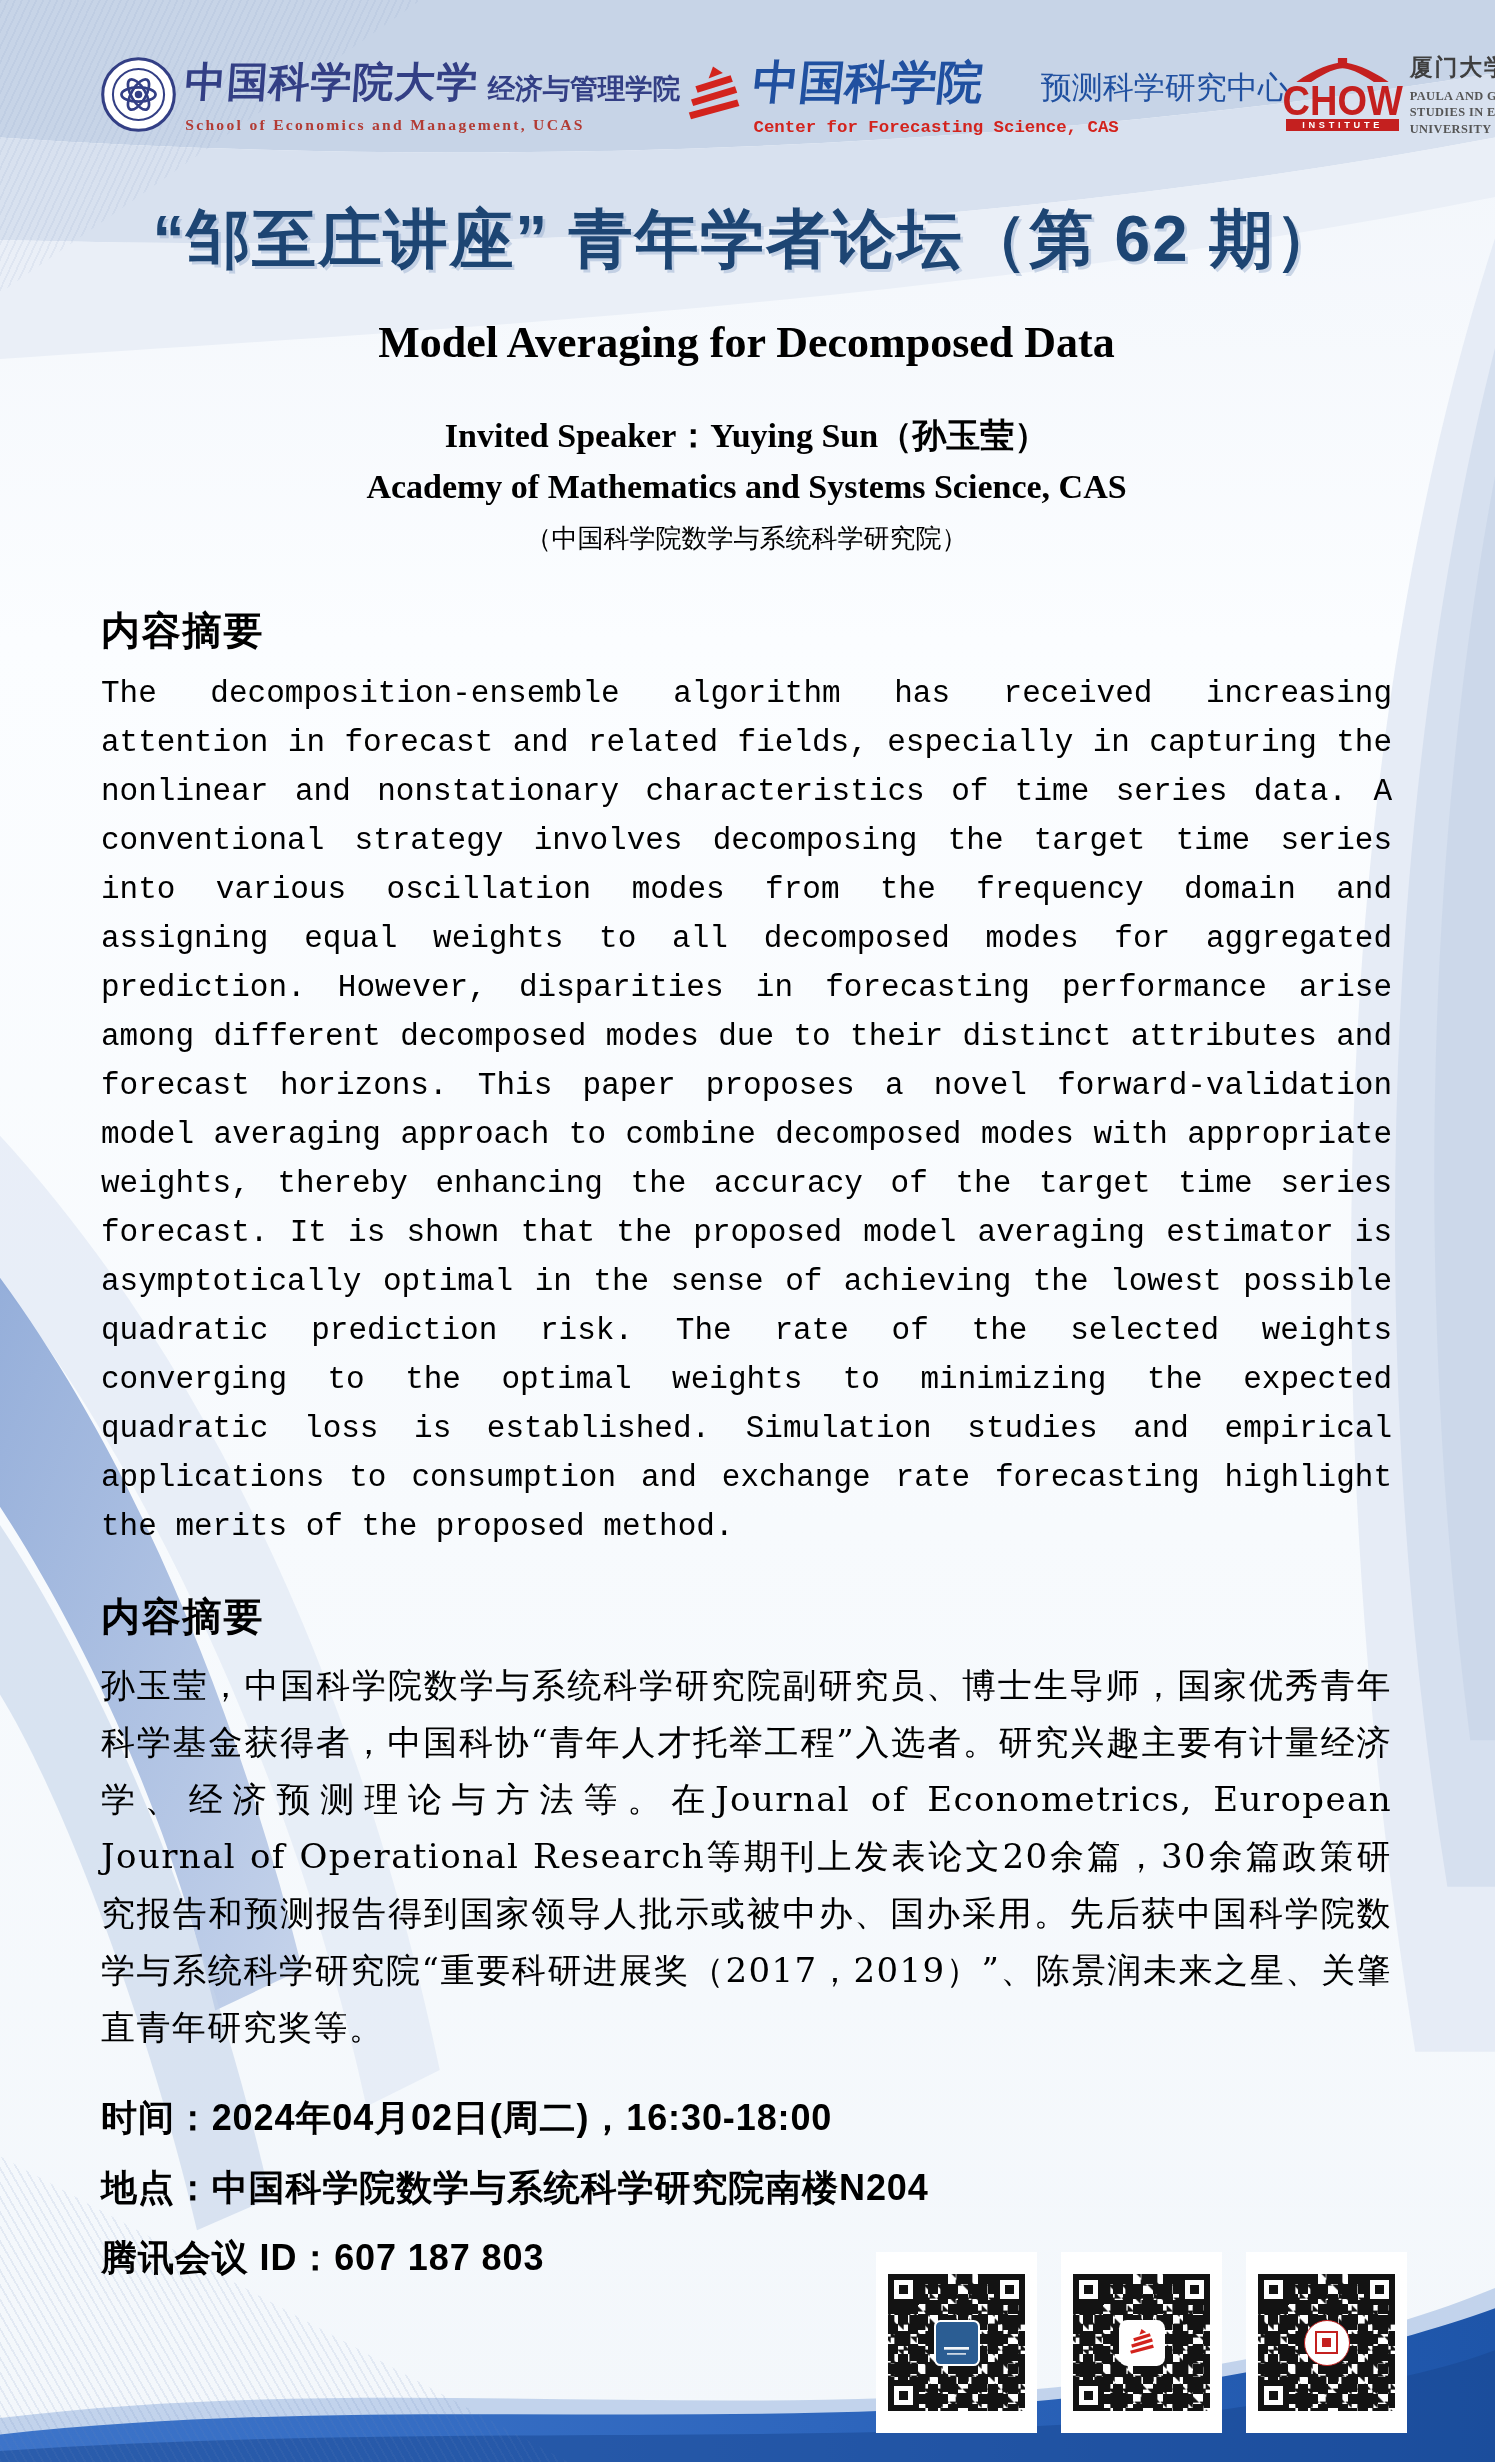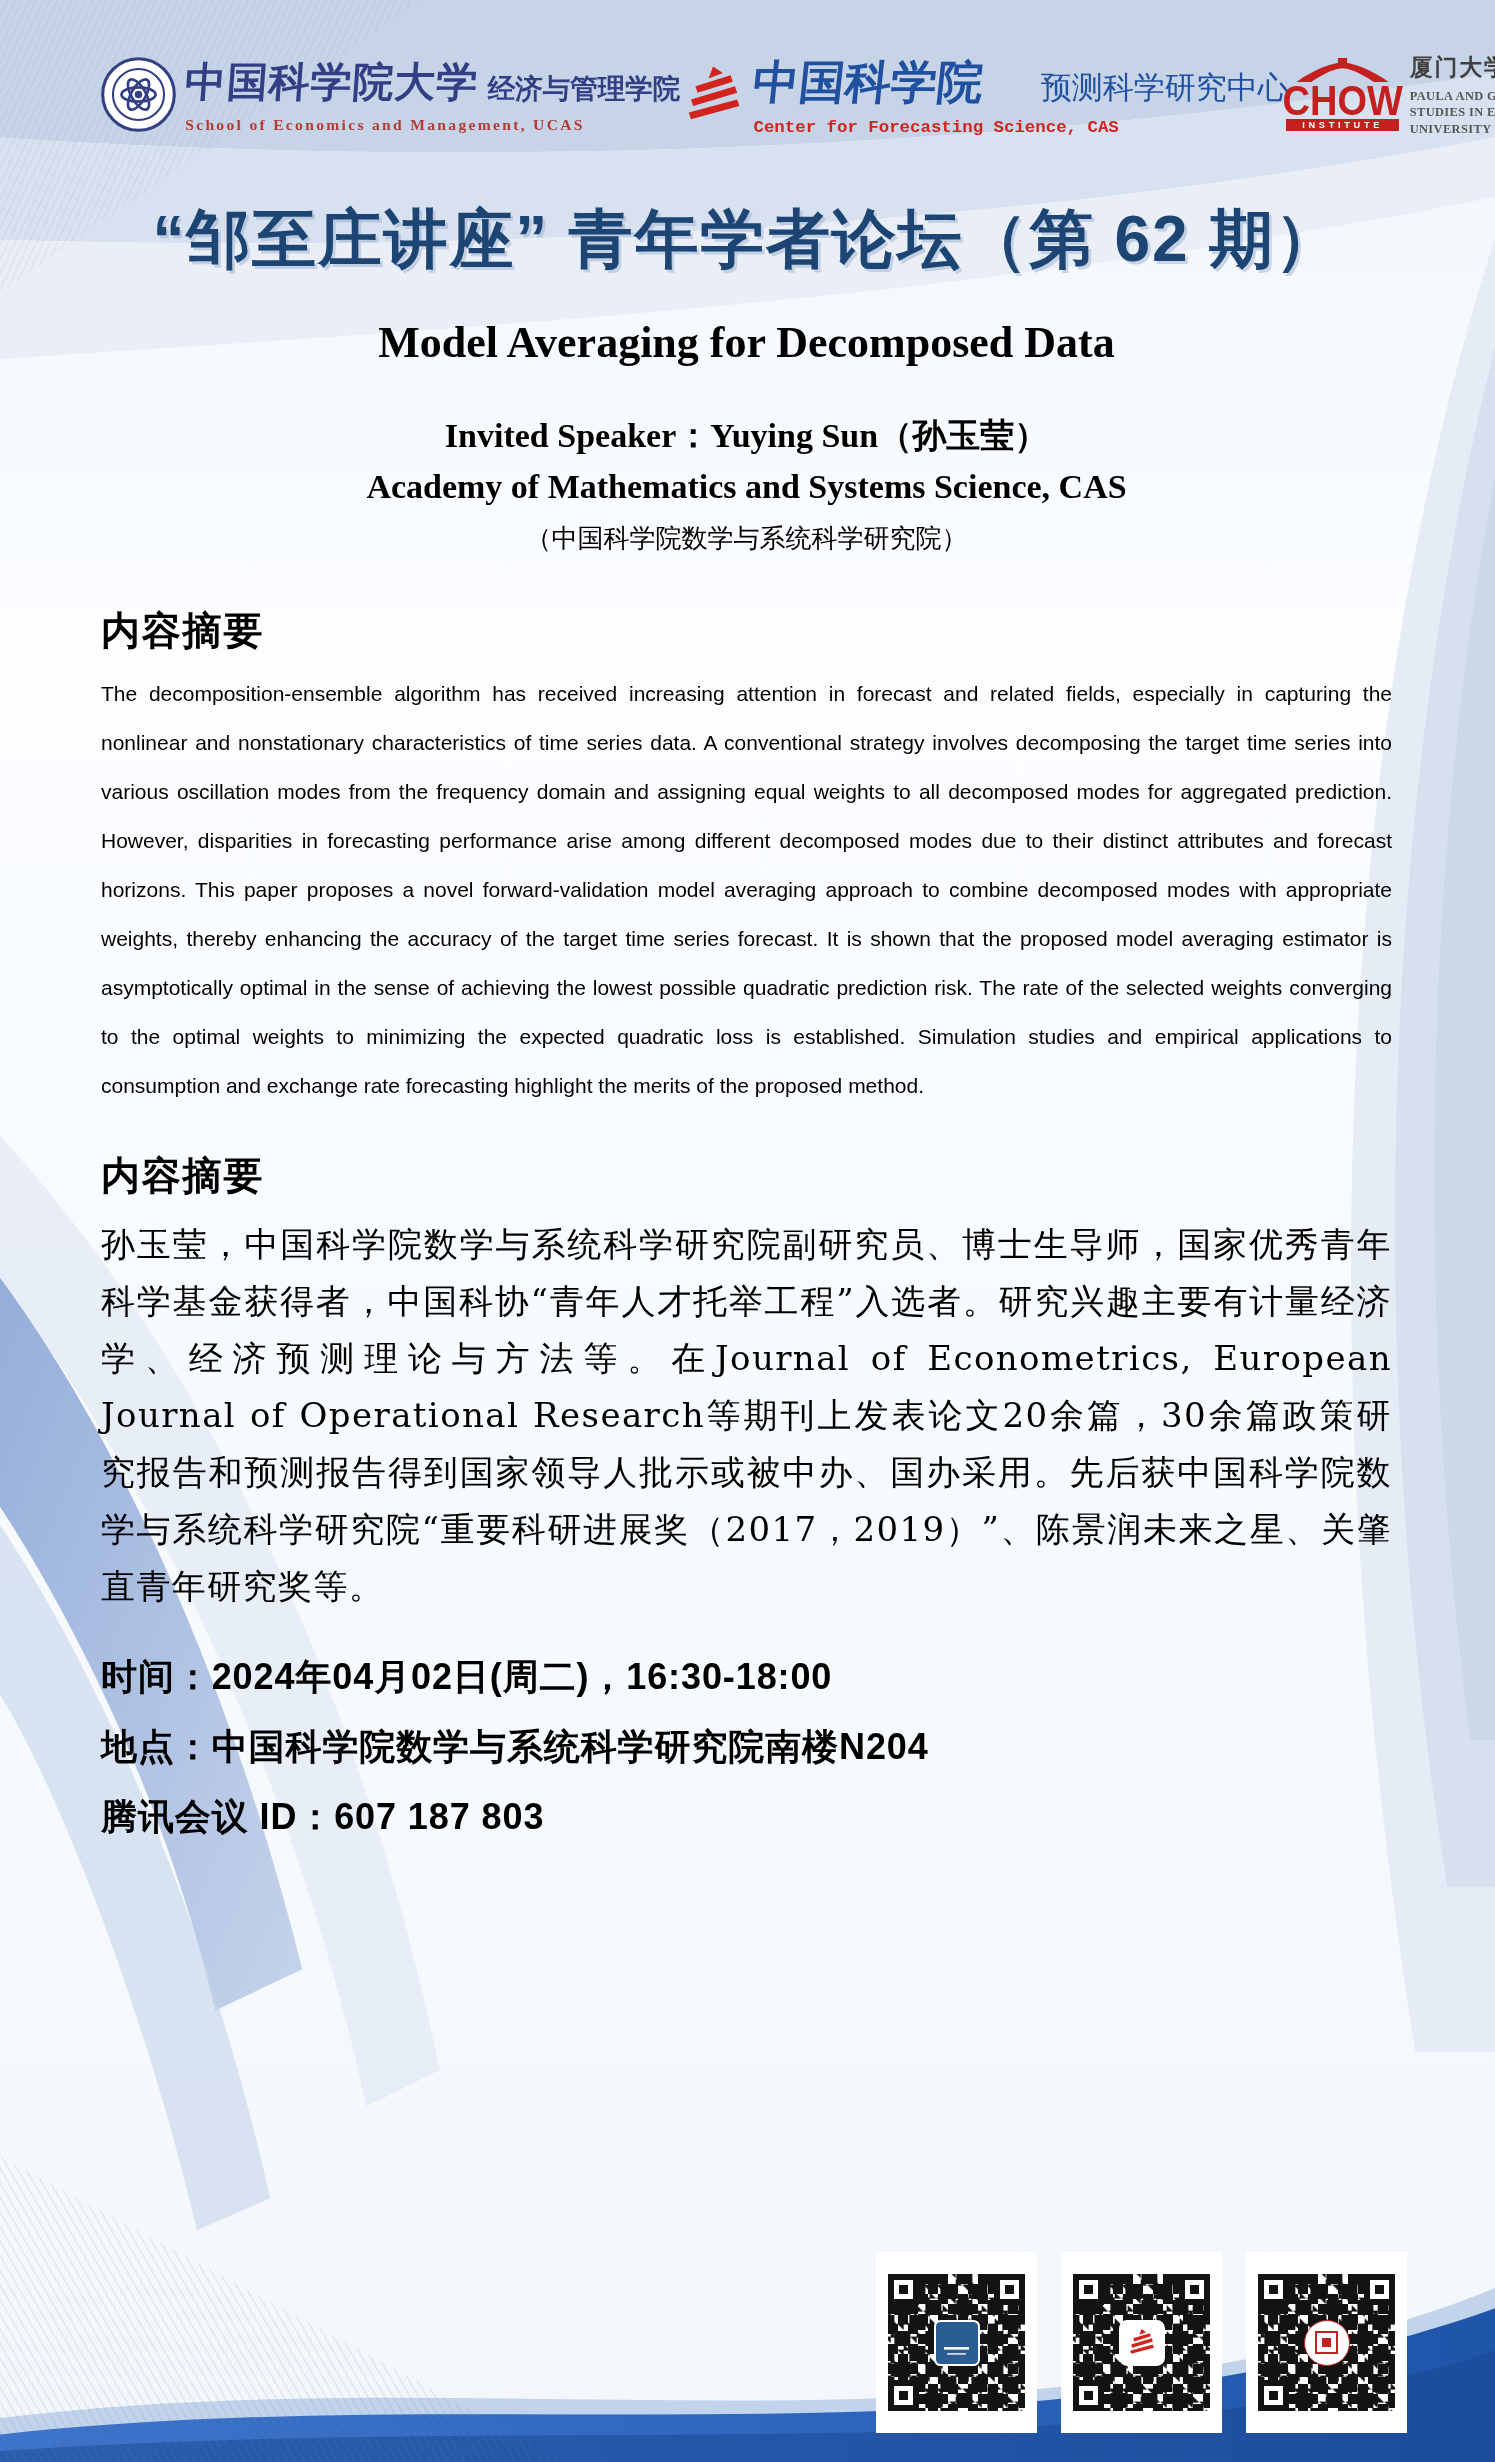--- a/index.html
+++ b/index.html
@@ -43,21 +43,21 @@
   
   .series-title{margin:51px 0 0;text-align:center;font-size:64px;font-weight:900;color:#1d4573;
     letter-spacing:1.8px;line-height:64px;text-shadow:2.7px 2.7px 0 rgba(148,170,205,.45);}
   .talk-title{margin:46px 0 0;text-align:center;font-family:"Liberation Serif",serif;font-size:44px;font-weight:700;line-height:51px;color:#000;}
   .speaker-block{margin-top:42px;text-align:center;font-family:"Liberation Serif",serif;}
   .speaker-l1,.speaker-l2{font-size:34px;font-weight:700;line-height:51px;}
   .speaker-l3{font-size:26px;font-weight:400;line-height:53px;}
 
   
   .sec-heading{margin:40px 0 0;font-size:39px;font-weight:900;letter-spacing:1.8px;line-height:51px;color:#000;}
-  .abstract-body{margin:13px 0 0;font-family:Liberation Sans, sans-serif;font-size:21px;line-height:49px;
+  .abstract-body{margin:13px 0 0;font-family:Liberation Mono, monospace;font-size:31px;line-height:49px;
     text-align:justify;text-justify:inter-word;}
   .bio-body{margin:14.7px 0 0;font-family:"DejaVu Serif",serif;font-size:34px;line-height:57px;
     text-align:justify;letter-spacing:1.4px;}
 
   
   .details{margin-top:27.5px;font-size:36px;font-weight:700;line-height:70px;letter-spacing:0.9px;}
 
   
   .qr-row{position:absolute;left:876px;top:2252px;display:flex;gap:24px;z-index:2;}
   .qr-tile{width:161px;height:181px;background:#fff;display:flex;align-items:center;justify-content:center;}

